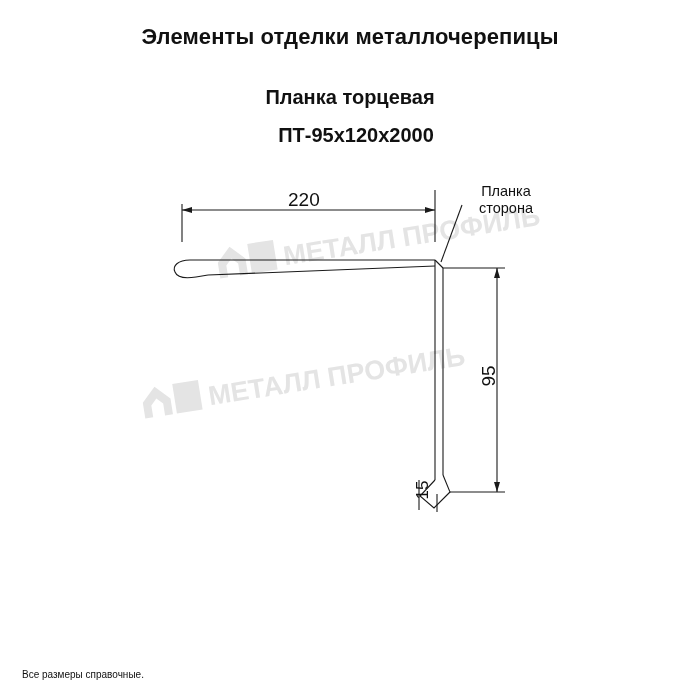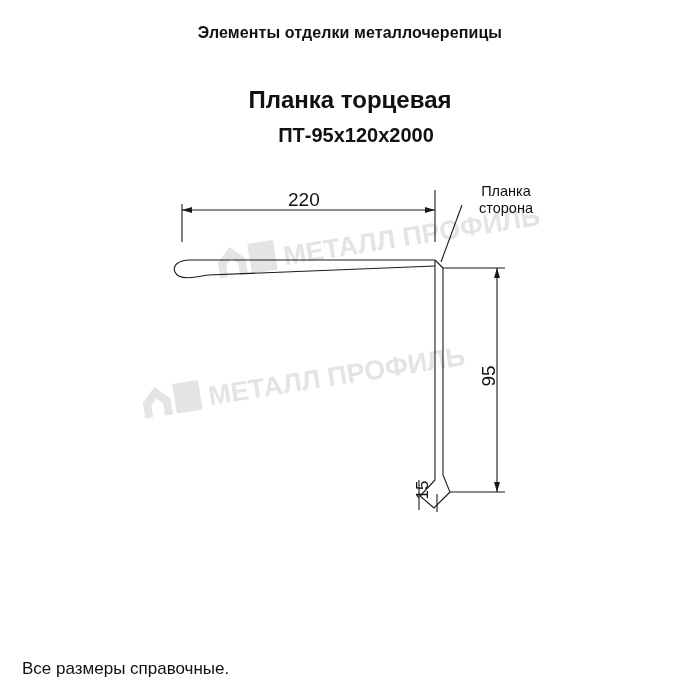--- a/index.html
+++ b/index.html
@@ -18,32 +18,32 @@
   .page {
     position: absolute;
     inset: 0;
   }
   .title {
     position: absolute;
     top: 24px;
     left: 0;
     width: 700px;
     text-align: center;
-    font-size: 16px;
+    font-size: 22px;
     font-weight: bold;
     color: #111;
     letter-spacing: 0.1px;
   }
   .subtitle {
     position: absolute;
     top: 86px;
     left: 0;
     width: 700px;
     text-align: center;
-    font-size: 24px;
+    font-size: 20px;
     font-weight: bold;
     color: #111;
   }
   .code {
     position: absolute;
     top: 124px;
     left: 0;
     width: 700px;
     text-align: center;
     font-size: 20px;
@@ -63,21 +63,21 @@
     left: 0;
     top: 150px;
     width: 700px;
     height: 430px;
     pointer-events: none;
   }
   .footer {
     position: absolute;
     left: 22px;
     bottom: 18px;
-    font-size: 17px;
+    font-size: 10px;
     line-height: 1.45;
     color: #111;
   }
   .footer div { white-space: nowrap; }
   .dim-label {
     position: absolute;
     font-size: 19px;
     color: #111;
   }
   .callout {

